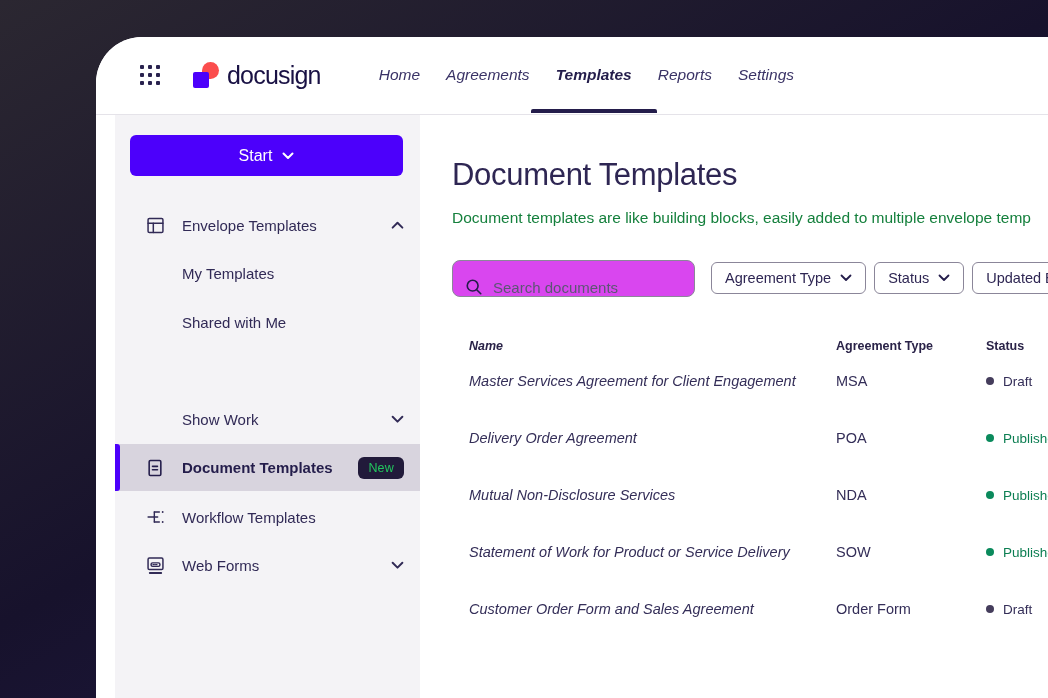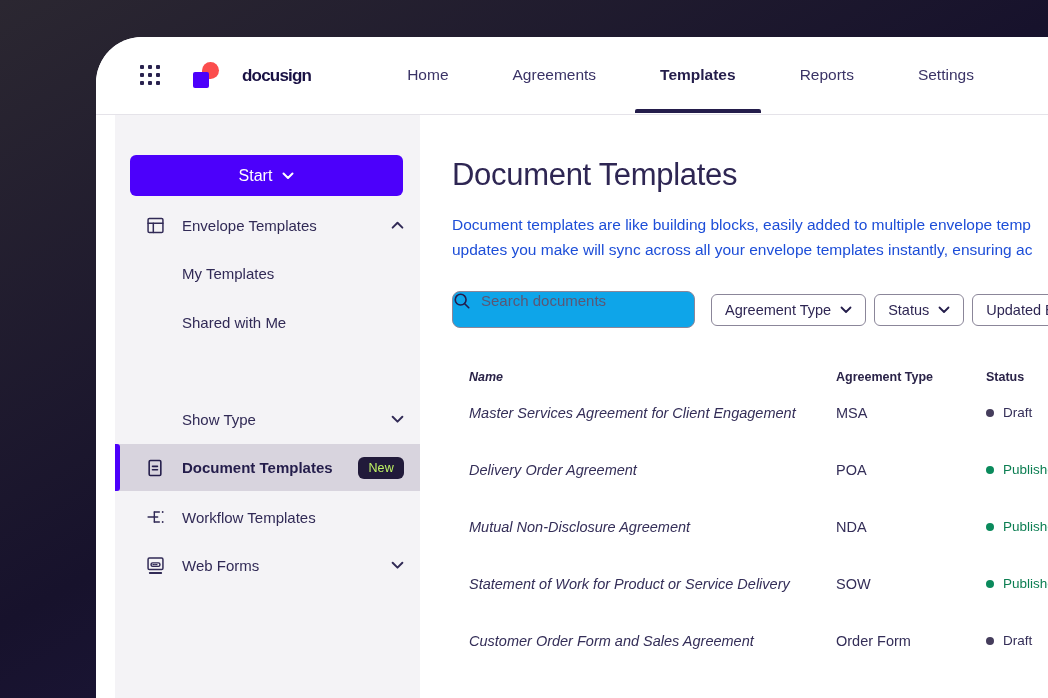--- a/index.html
+++ b/index.html
@@ -28,77 +28,76 @@
   .logo { display:flex; align-items:center; margin-left:32px; cursor:pointer; }
   .logo-mark { position:relative; width:27px; height:27px; }
   .logo-mark .coral {
     position:absolute; right:1px; top:0; width:17px; height:17px;
     background:#fb4d4d; border-radius:50% 50% 50% 12%;
   }
   .logo-mark .violet {
     position:absolute; left:0; bottom:1px; width:16px; height:16px;
     background:#4c00fb; border-radius:2px;
   }
-  .logo-word { font-size:17px; font-weight:700; letter-spacing:-0.8px; color:#191144; margin-left:22px; }
-  .nav { display:flex; gap:64px; margin-left:96px; }
+  .logo-word { font-size:25px; font-weight:400; letter-spacing:-0.8px; color:#191144; margin-left:7px; }
+  .nav { display:flex; gap:26px; margin-left:58px;font-style:italic; }
   .nav-item {
     position:relative; font-size:15.5px; color:#3a3366; cursor:pointer;
     padding:28px 0 29px 0;
   }
   .nav-item.active { font-weight:700; color:#241d4b; }
   .nav-item.active::after {
     content:""; position:absolute; left:-25px; right:-25px; bottom:0;
     height:4px; background:#241d4b; border-radius:2px 2px 0 0;
   }
   
   .sidebar {
     position:absolute; left:19px; top:78px; width:305px; bottom:0;
     background:#f4f3f6;
   }
   .start-btn {
     position:absolute; left:15px; top:20px; width:273px; height:41px;
     background:#4c00fb; border:none; border-radius:6px; cursor:pointer;
     color:#fff; font-size:16px; font-weight:500;
     display:flex; align-items:center; justify-content:center; gap:10px;
     font-family:inherit;
-    margin-top:20px;
   }
   .side-row {
     position:absolute; left:0; width:305px; height:48px;
     display:flex; align-items:center; cursor:pointer;
     padding-left:30px; padding-right:16px;
     font-size:15px; color:#312a56;
   }
   .side-row .s-icon { width:22px; height:24px; display:flex; align-items:center; flex:0 0 auto; }
   .side-row .s-label { margin-left:15px; }
   .side-row .s-chevron { margin-left:auto; display:flex; }
   .side-sub { padding-left:67px; }
   .side-row.selected {
     background:#d8d4de; font-weight:700; color:#241d4b; height:47px;
   }
   .side-row.selected::before {
     content:""; position:absolute; left:0; top:0; bottom:0; width:5px;
     background:#4c00fb; border-radius:0 3px 3px 0;
   }
   .badge-new {
-    margin-left:auto; background:#211a3a; color:#bef264; font-size:12.5px;
+    margin-left:auto; background:#211a3a; color:#22c55e; font-size:12.5px;
     font-weight:500; padding:4px 10px; border-radius:6px; letter-spacing:0.2px;
   }
   
   .main {
     position:absolute; left:324px; top:78px; right:0; bottom:0;
     background:#fff; overflow:hidden; padding-left:32px;
   }
   .page-title { margin-top:42px; font-size:31px; font-weight:500; color:#2e2653; letter-spacing:-0.3px; }
-  .page-desc { margin-top:20px; font-size:15.5px; color:#1d4ed8; line-height:24.5px; }
+  .page-desc { margin-top:13px; font-size:15.5px; color:#15803d; line-height:24.5px; }
   .page-desc div { white-space:nowrap; overflow:hidden; }
   .toolbar { margin-top:29px; display:flex; align-items:center; white-space:nowrap; }
   .search-box {
     width:243px; height:37px; border:1px solid #8b8699; border-radius:8px;
-    display:flex; align-items:flex-start; padding:0 0; background:#0ea5e9; flex:0 0 auto;
+    display:flex; align-items:flex-end; padding:0 12px; background:#d946ef; flex:0 0 auto;
   }
   .search-box svg { flex:0 0 auto; }
   .search-box input {
     border:none; outline:none; font-size:15px; color:#2e2653; width:100%;
     margin-left:10px; font-family:inherit; background:transparent;
   }
   .search-box input::placeholder { color:#5c5674; opacity:1; }
   .filter-btn {
     height:32px; border:1px solid #8b8699; border-radius:6px; background:#fff;
     display:inline-flex; align-items:center; gap:9px; padding:0 13px;
@@ -180,21 +179,21 @@
       </span>
     </div>
 
     <div class="side-row side-sub" style="top:183px">
       <span>Shared with Me</span>
     </div>
     <div class="side-row side-sub" style="top:134px">
       <span>My Templates</span>
     </div>
     <div class="side-row side-sub" style="top:280px">
-      <span>Show Type</span>
+      <span>Show Work</span>
       <span class="s-chevron">
         <svg width="13" height="9" viewBox="0 0 12 8">
             <path d="M1.5 1.5 L6 6 L10.5 1.5" fill="none" stroke="#312a56" stroke-width="1.8" stroke-linecap="round" stroke-linejoin="round"></path>
           </svg>
       </span>
     </div>
 
     <div class="side-row selected" style="top:329px">
       <span class="s-icon">
         <svg class="stroke-ic" width="20" height="22" viewBox="0 0 24 24">
@@ -237,21 +236,20 @@
           </svg>
       </span>
       <span class="s-label">Workflow Templates</span>
     </div>
   </div>
 
   <div class="main">
     <h1 class="page-title">Document Templates</h1>
     <div class="page-desc">
       <div>Document templates are like building blocks, easily added to multiple envelope temp</div>
-      <div>updates you make will sync across all your envelope templates instantly, ensuring ac</div>
     </div>
 
     <div class="toolbar">
       <div class="search-box">
         <svg width="18" height="18" viewBox="0 0 20 20">
             <circle cx="8.5" cy="8.5" r="6" fill="none" stroke="#241d4b" stroke-width="1.8"></circle>
             <path d="M13 13 L17.5 17.5" stroke="#241d4b" stroke-width="1.8" stroke-linecap="round"></path>
           </svg>
         <input type="text" placeholder="Search documents" style="">
       </div>
@@ -290,21 +288,21 @@
       </div>
       <div class="t-row published">
         <div class="col-name">Delivery Order Agreement</div>
         <div class="col-type">POA</div>
         <div class="col-status">
           <span class="status-dot"></span>
           <span class="status-text">Published</span>
         </div>
       </div>
       <div class="t-row published">
-        <div class="col-name">Mutual Non-Disclosure Agreement</div>
+        <div class="col-name">Mutual Non-Disclosure Services</div>
         <div class="col-type">NDA</div>
         <div class="col-status">
           <span class="status-dot"></span>
           <span class="status-text">Published</span>
         </div>
       </div>
       <div class="t-row published">
         <div class="col-name">Statement of Work for Product or Service Delivery</div>
         <div class="col-type">SOW</div>
         <div class="col-status">

